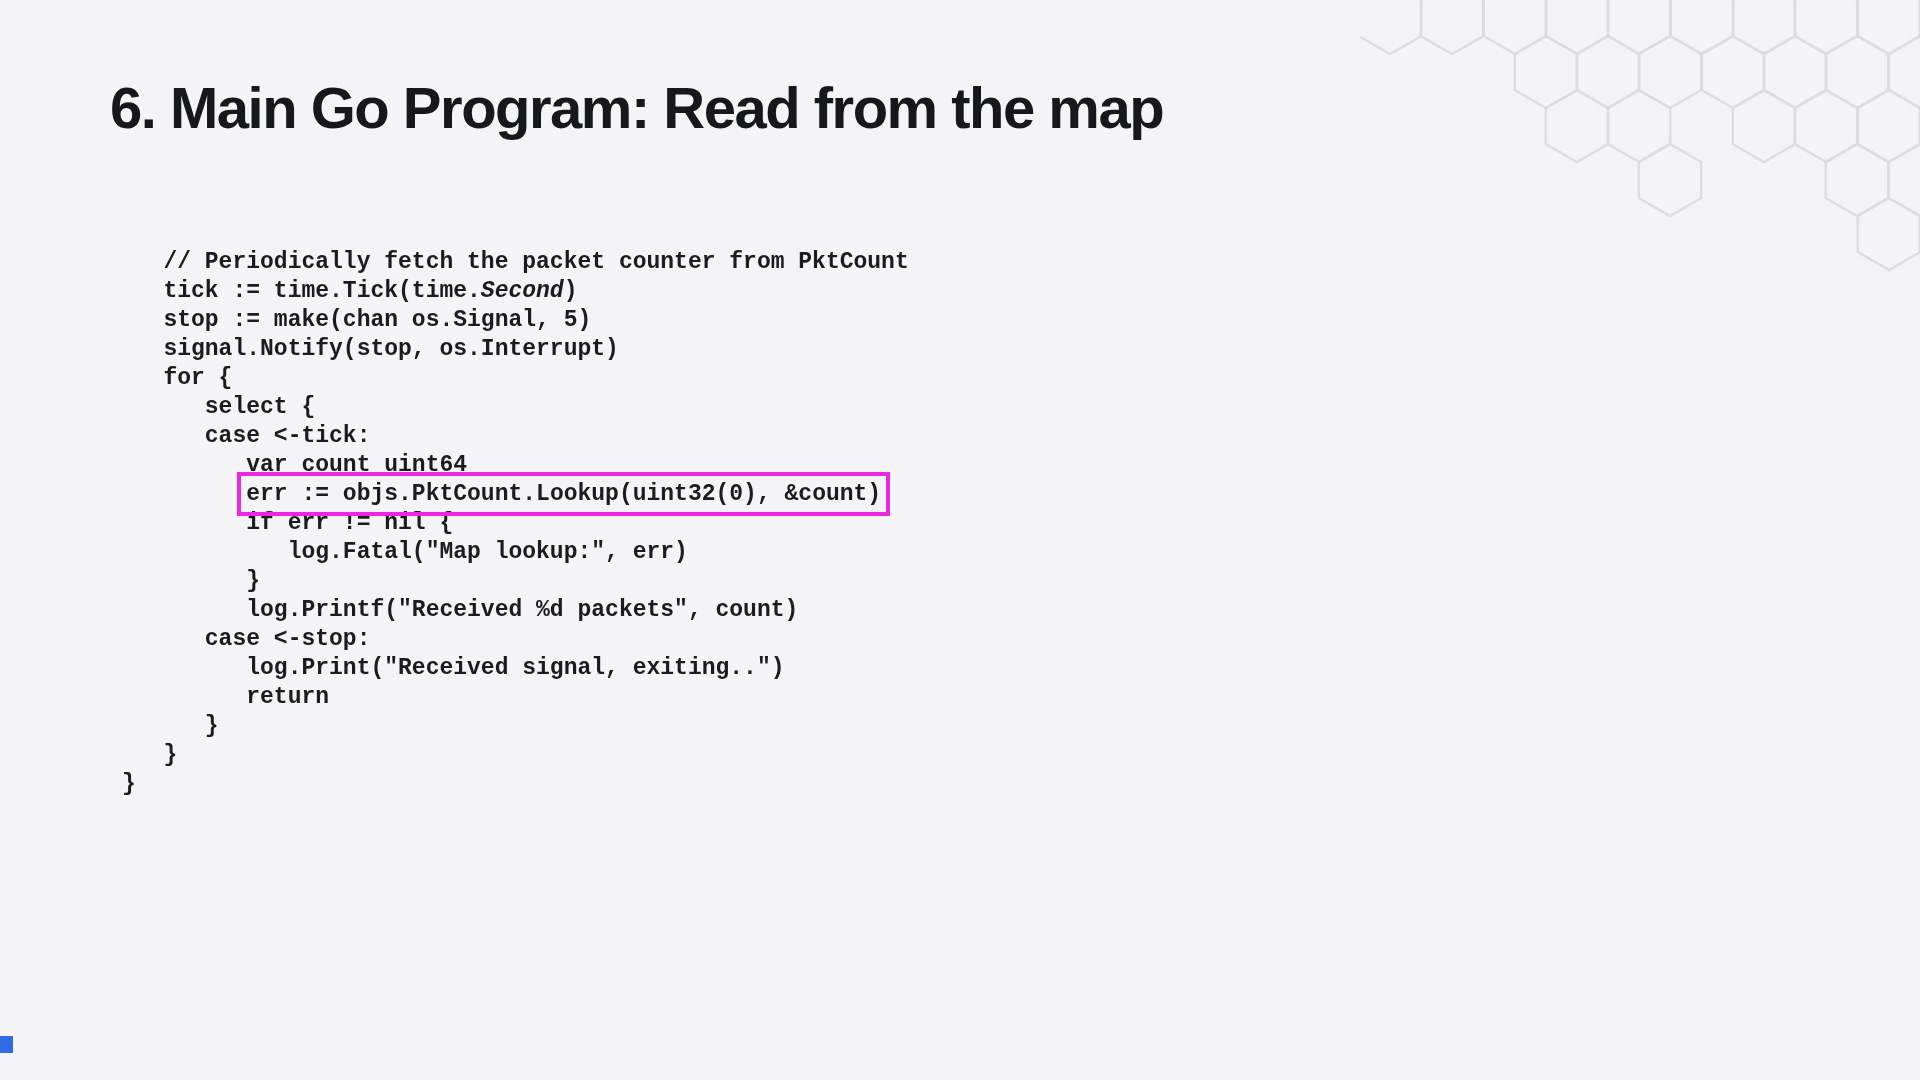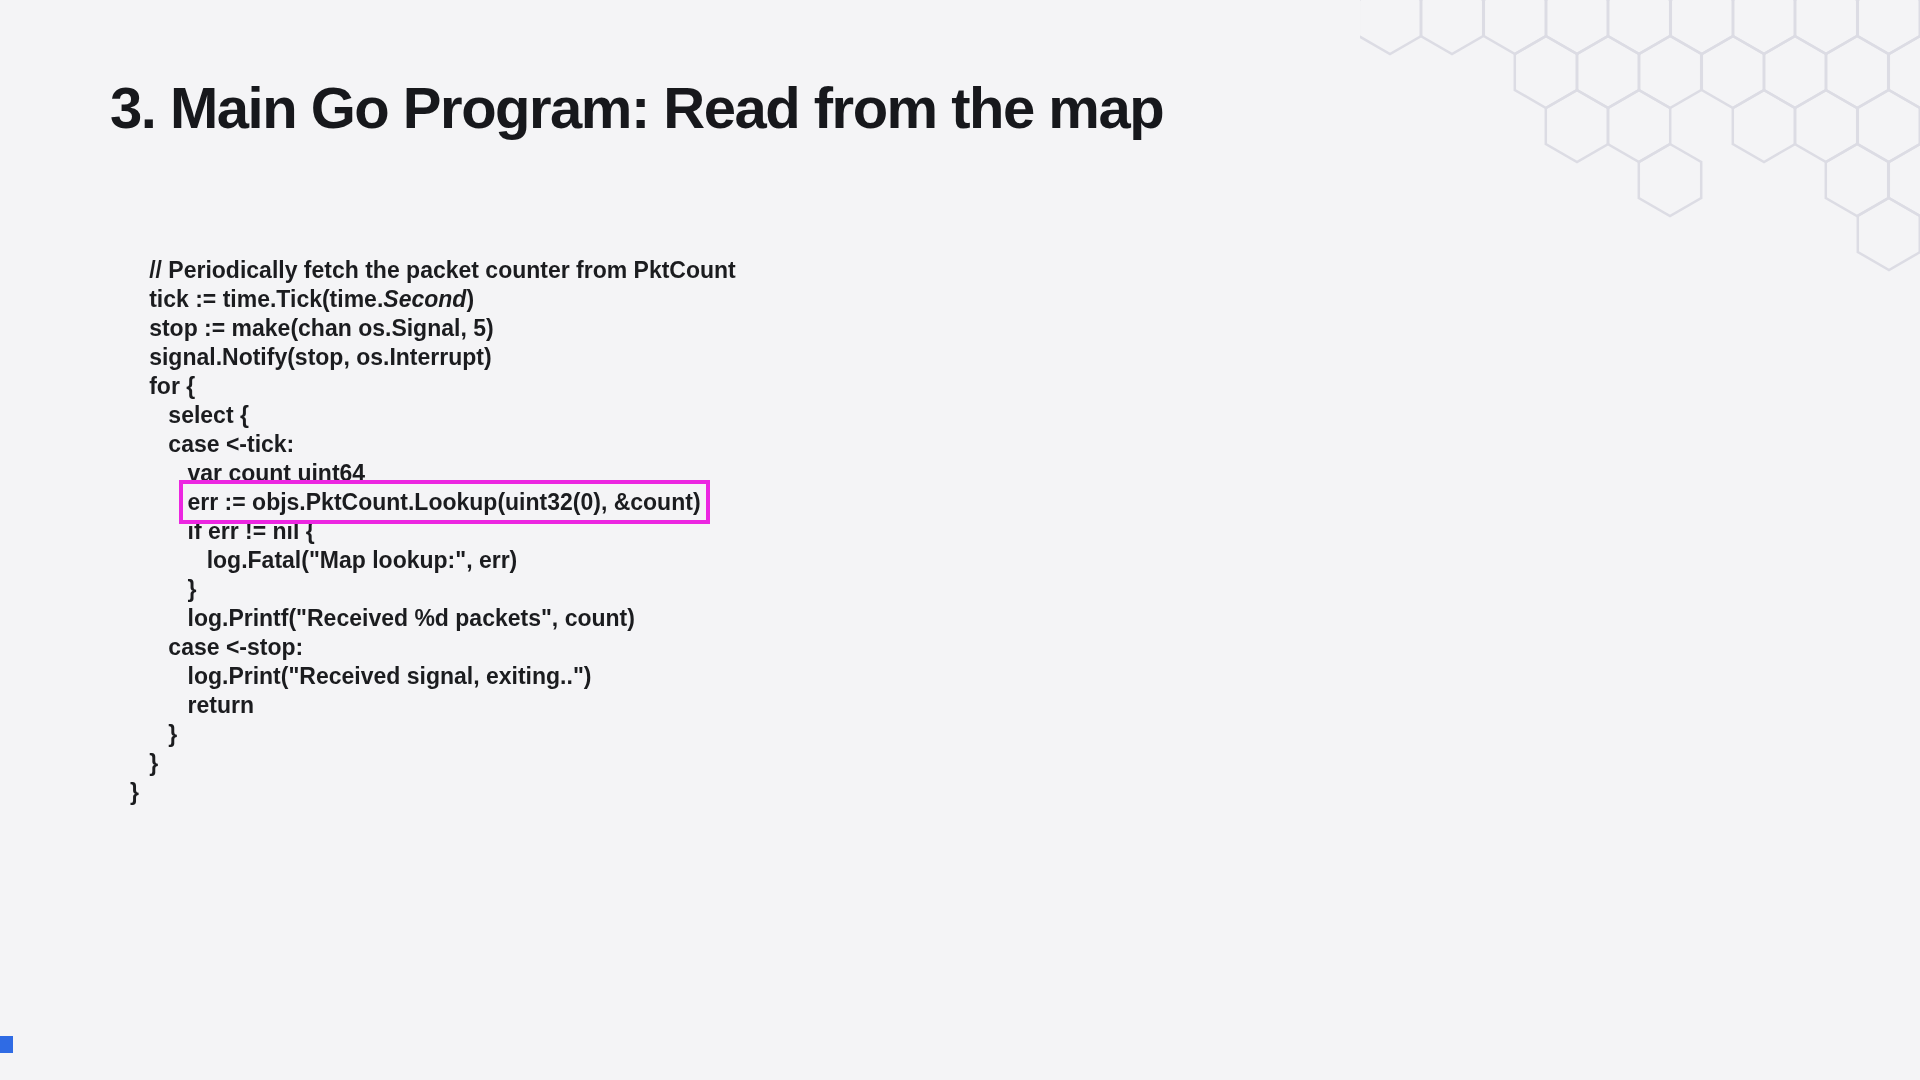--- a/index.html
+++ b/index.html
@@ -34,22 +34,22 @@
     font-size: 58px;
     line-height: 1.25;
     font-weight: 800;
     letter-spacing: -1.5px;
     color: #17181c;
   }
   .code-block {
     position: absolute;
     left: 122px;
     top: 248px;
-    margin: 8px;
-    font-family: Liberation Sans, sans-serif;
+    margin: 0;
+    font-family: Liberation Mono, monospace;
     font-weight: bold;
     font-size: 23px;
     line-height: 29px;
     color: #1b1c1f;
     white-space: pre;
   }
   .code-line {
     height: 29px;
   }
   .code-line em {
@@ -101,19 +101,19 @@
       <polygon points="1889,90 1920.2,108 1920.2,144 1889,162 1857.8,144 1857.8,108" fill="none" stroke="#dcdce4" stroke-width="2.5"></polygon>
       <polygon points="1951,90 1982.2,108 1982.2,144 1951,162 1919.8,144 1919.8,108" fill="none" stroke="#dcdce4" stroke-width="2.5"></polygon>
       <polygon points="1670,144 1701.2,162 1701.2,198 1670,216 1638.8,198 1638.8,162" fill="none" stroke="#dcdce4" stroke-width="2.5"></polygon>
       <polygon points="1857,144 1888.2,162 1888.2,198 1857,216 1825.8,198 1825.8,162" fill="none" stroke="#dcdce4" stroke-width="2.5"></polygon>
       <polygon points="1920,144 1951.2,162 1951.2,198 1920,216 1888.8,198 1888.8,162" fill="none" stroke="#dcdce4" stroke-width="2.5"></polygon>
       <polygon points="1982,144 2013.2,162 2013.2,198 1982,216 1950.8,198 1950.8,162" fill="none" stroke="#dcdce4" stroke-width="2.5"></polygon>
       <polygon points="1889,198 1920.2,216 1920.2,252 1889,270 1857.8,252 1857.8,216" fill="none" stroke="#dcdce4" stroke-width="2.5"></polygon>
       <polygon points="1951,198 1982.2,216 1982.2,252 1951,270 1919.8,252 1919.8,216" fill="none" stroke="#dcdce4" stroke-width="2.5"></polygon>
     </svg>
 
-  <h1 class="slide-title" style="color: rgb(23, 24, 28);">3. Main Go Program: Read from the map</h1>
+  <h1 class="slide-title" style="color: rgb(23, 24, 28);">6. Main Go Program: Read from the map</h1>
 
   <pre class="code-block" style="color: rgb(27, 28, 31);"><div class="code-line"><span>   // Periodically fetch the packet counter from PktCount</span></div><div class="code-line"><span>   tick := time.Tick(time.</span><em>Second</em><span>)</span></div><div class="code-line"><span>   stop := make(chan os.Signal, 5)</span></div><div class="code-line"><span>   signal.Notify(stop, os.Interrupt)</span></div><div class="code-line"><span>   for {</span></div><div class="code-line"><span>      select {</span></div><div class="code-line"><span>      case &lt;-tick:</span></div><div class="code-line"><span>         var count uint64</span></div><div class="code-line">         <span class="hl-box" style="outline-color: rgb(236, 38, 225);">err := objs.PktCount.Lookup(uint32(0), &amp;count)</span></div><div class="code-line"><span>         if err != nil {</span></div><div class="code-line"><span>            log.Fatal("Map lookup:", err)</span></div><div class="code-line"><span>         }</span></div><div class="code-line"><span>         log.Printf("Received %d packets", count)</span></div><div class="code-line"><span>      case &lt;-stop:</span></div><div class="code-line"><span>         log.Print("Received signal, exiting..")</span></div><div class="code-line"><span>         return</span></div><div class="code-line"><span>      }</span></div><div class="code-line"><span>   }</span></div><div class="code-line"><span>}</span></div></pre>
 
   <div class="corner-accent" style="background: rgb(47, 107, 228);"></div>
 
 </div>
 
 </body></html>

